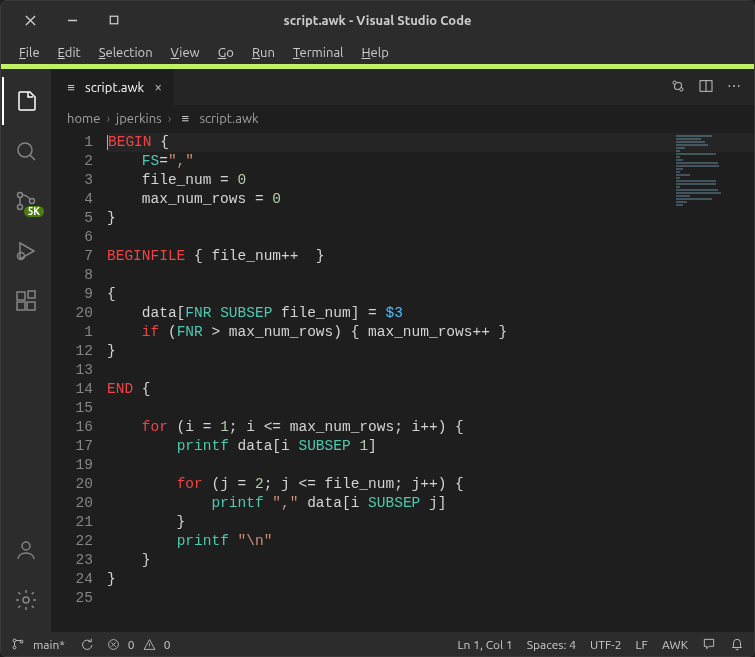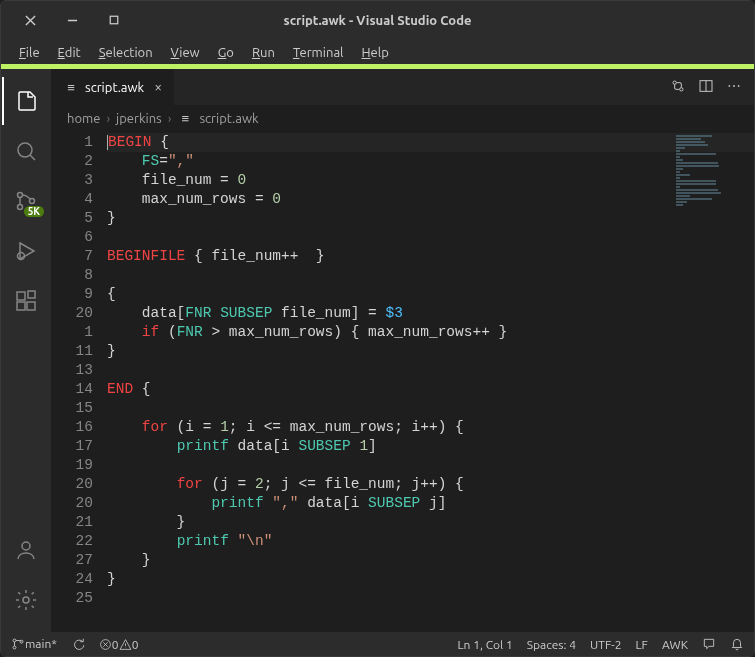--- a/index.html
+++ b/index.html
@@ -87,21 +87,21 @@
   .tok-num { color:#b5cea8; }
   .tok-builtin { color:#4ec9b0; }
   .tok-param { color:#4fc1ff; }
   .cursorbar { display:inline-block; width:1px; height:15px; background:#aeafad; vertical-align:middle; }
   .statusbar {
     height: 24px; background:#2c2c2c; color:#cccccc;
     display:flex; align-items:center; font-size:12px;
     padding: 0 10px; gap:14px;
   }
   .statusbar .spacer { flex:1; }
-  .status-item { display:flex; align-items:flex-start; gap:0; cursor:pointer;}
+  .status-item { display:flex; align-items:center; gap:8px; cursor:pointer;}
   svg { fill: none; stroke: currentColor; stroke-width: 1.5; }
   .file-icon { width:16px; display:inline-flex; justify-content:center; color:#c5c5c5;}
 </style>
 </head>
 <body>
 
 <div class="titlebar">
   <div class="win-controls">
     <div class="win-btn">
       <svg viewBox="0 0 12 12" width="11" height="11">
@@ -234,32 +234,32 @@
           <div>2</div>
           <div>3</div>
           <div>4</div>
           <div>5</div>
           <div>6</div>
           <div>7</div>
           <div>8</div>
           <div>9</div>
           <div>20</div>
           <div>1</div>
-          <div>11</div>
+          <div>12</div>
           <div>13</div>
           <div>14</div>
           <div>15</div>
           <div>16</div>
           <div>17</div>
           <div>19</div>
           <div>20</div>
           <div>20</div>
           <div>21</div>
           <div>22</div>
-          <div>27</div>
+          <div>23</div>
           <div>24</div>
           <div>25</div>
         </div>
       <div class="code" id="code"><div style="background: rgba(255, 255, 255, 0.03);"><span class="cursorbar"></span><span class="tok-kw">BEGIN</span> {</div><div>    <span class="tok-fn">FS</span>=<span class="tok-str">","</span></div><div>    file_num = <span class="tok-num">0</span></div><div>    max_num_rows = <span class="tok-num">0</span></div><div>}</div><div>&nbsp;</div><div><span class="tok-kw">BEGINFILE</span> { file_num++  }</div><div>&nbsp;</div><div>{</div><div>    data[<span class="tok-builtin">FNR</span> <span class="tok-builtin">SUBSEP</span> file_num] = <span class="tok-param">$3</span></div><div>    <span class="tok-kw">if</span> (<span class="tok-builtin">FNR</span> &gt; max_num_rows) { max_num_rows++ }</div><div>}</div><div>&nbsp;</div><div><span class="tok-kw">END</span> {</div><div>&nbsp;</div><div>    <span class="tok-kw">for</span> (i = <span class="tok-num">1</span>; i &lt;= max_num_rows; i++) {</div><div>        <span class="tok-fn">printf</span> data[i <span class="tok-builtin">SUBSEP</span> <span class="tok-num">1</span>]</div><div>&nbsp;</div><div>        <span class="tok-kw">for</span> (j = <span class="tok-num">2</span>; j &lt;= file_num; j++) {</div><div>            <span class="tok-fn">printf</span> <span class="tok-str">","</span> data[i <span class="tok-builtin">SUBSEP</span> j]</div><div>        }</div><div>        <span class="tok-fn">printf</span> <span class="tok-str">"\n"</span></div><div>    }</div><div>}</div><div>&nbsp;</div></div>
       <div class="minimap" id="minimap">
           <div class="minimap-line" style="width: 50%;"></div>
           <div class="minimap-line" style="width: 35%;"></div>
           <div class="minimap-line" style="width: 40%;"></div>
           <div class="minimap-line" style="width: 45%;"></div>
           <div class="minimap-line" style="width: 12%;"></div>

